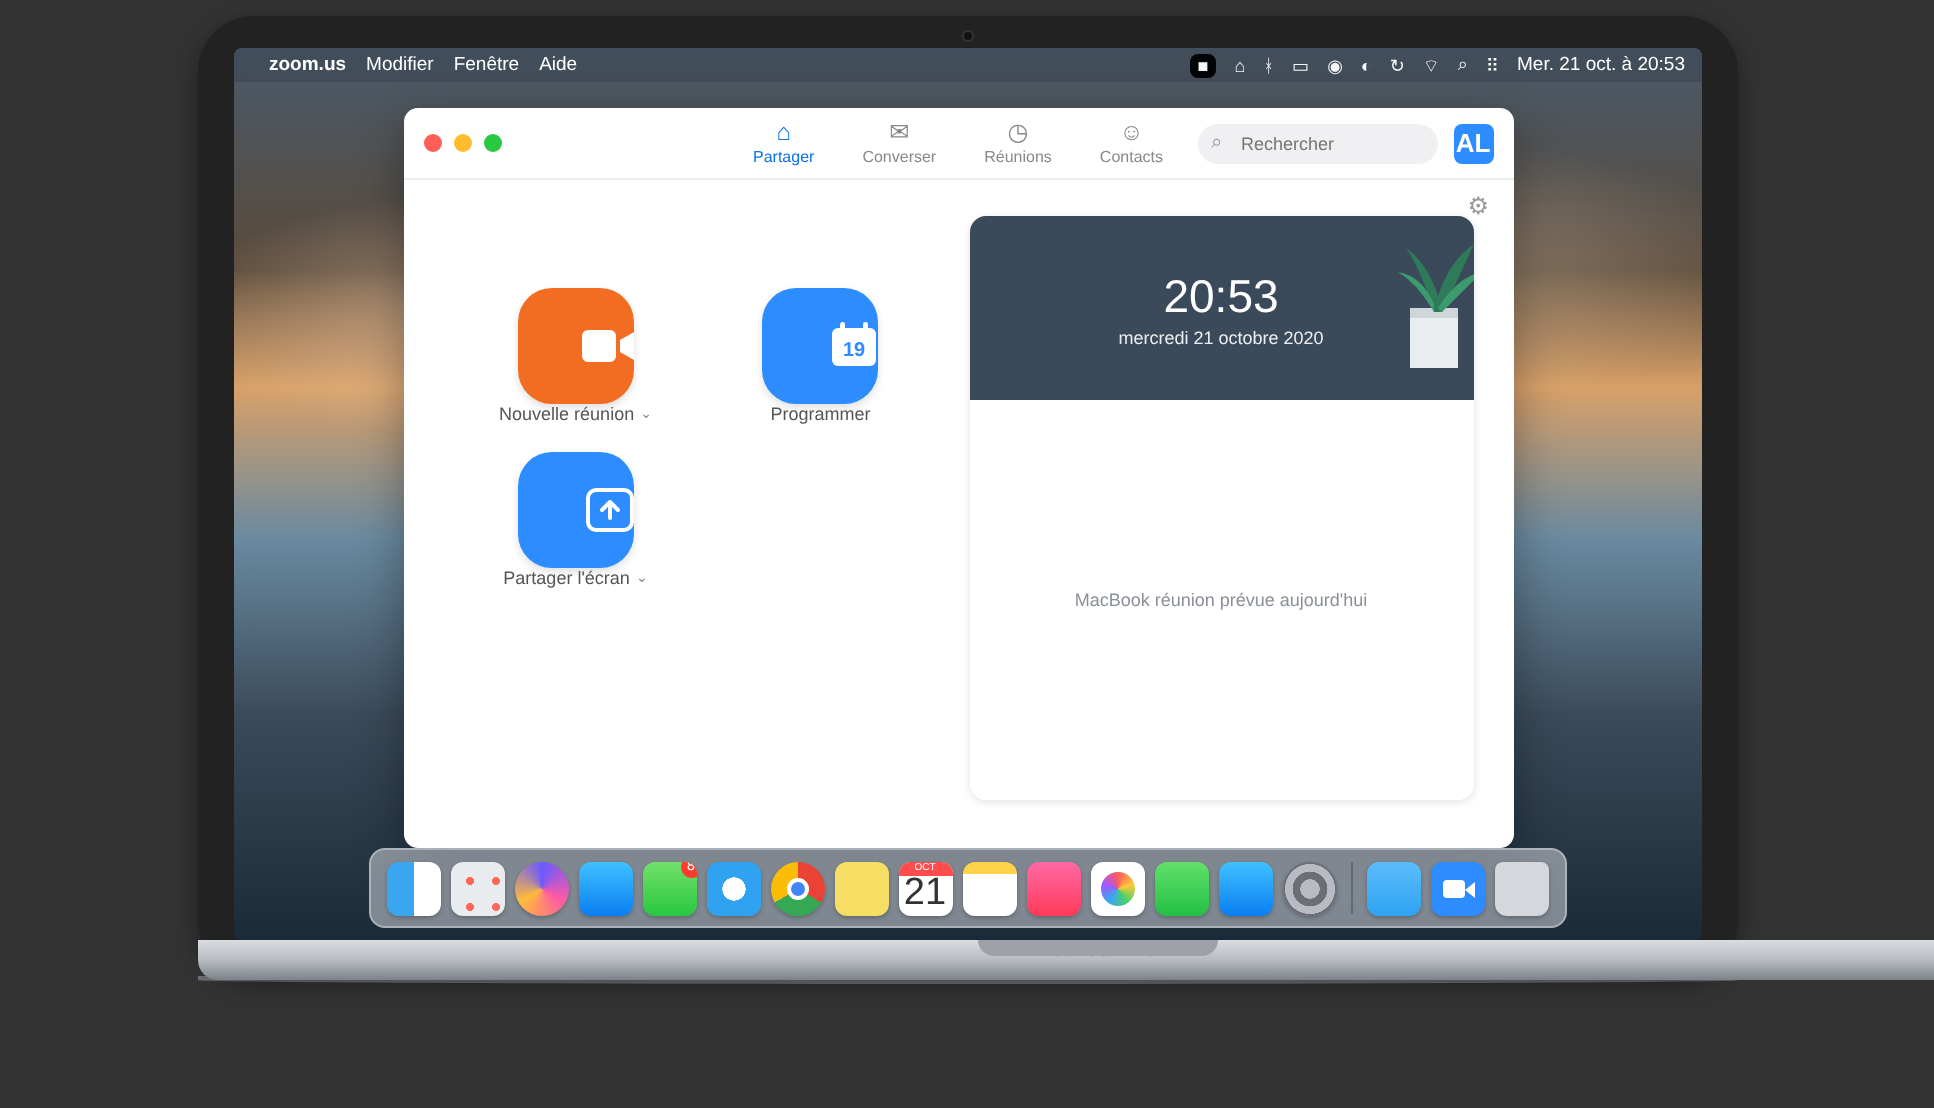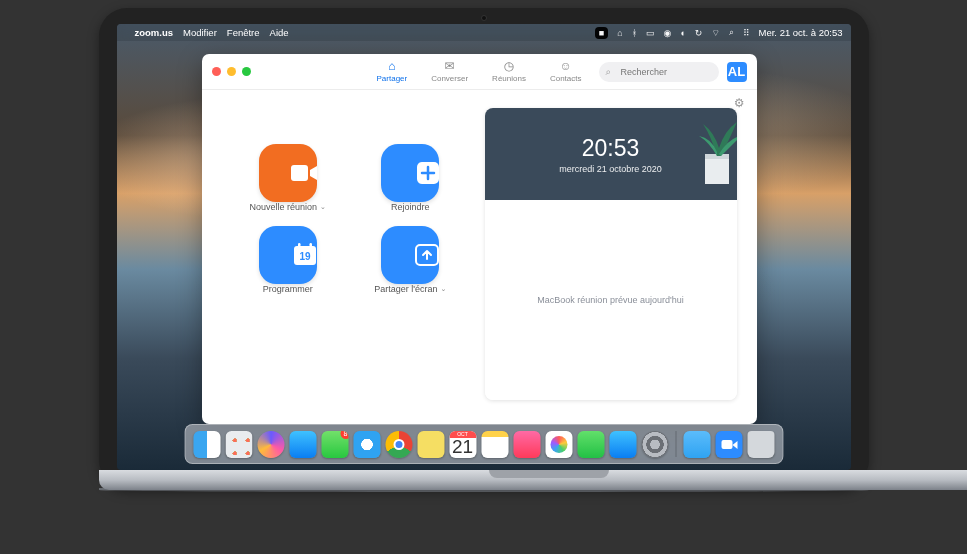--- a/index.html
+++ b/index.html
@@ -246,33 +246,20 @@
                       <path d="M19 6 L26 2 V16 L19 12 Z" fill="#fff"></path>
                     </svg>
                 </span>
               </div>
               <div class="lbl">
                 <span>Nouvelle réunion</span>
                 <span class="chev">⌄</span>
               </div>
             </div>
 
-            <div class="act blue">
-              <div class="btn">
-                <span class="ic">
-                  <svg width="22" height="22" viewBox="0 0 22 22">
-                      <rect x="0" y="0" width="22" height="22" rx="5" fill="#fff"></rect>
-                      <path d="M11 5 V17 M5 11 H17" stroke="#2d8cff" stroke-width="2.5" stroke-linecap="round"></path>
-                    </svg>
-                </span>
-              </div>
-              <div class="lbl">
-                <span>Rejoindre</span>
-              </div>
-            </div>
 
             <div class="act blue">
               <div class="btn">
                 <span class="ic">
                   <svg width="24" height="24" viewBox="0 0 24 24">
                       <rect x="1" y="3" width="22" height="19" rx="3" fill="#fff"></rect>
                       <rect x="5" y="0" width="2.5" height="6" rx="1.2" fill="#fff"></rect>
                       <rect x="16.5" y="0" width="2.5" height="6" rx="1.2" fill="#fff"></rect>
                       <text x="12" y="17" text-anchor="middle" font-size="10" font-weight="600" fill="#2d8cff" font-family="Arial">19</text>
                     </svg>

